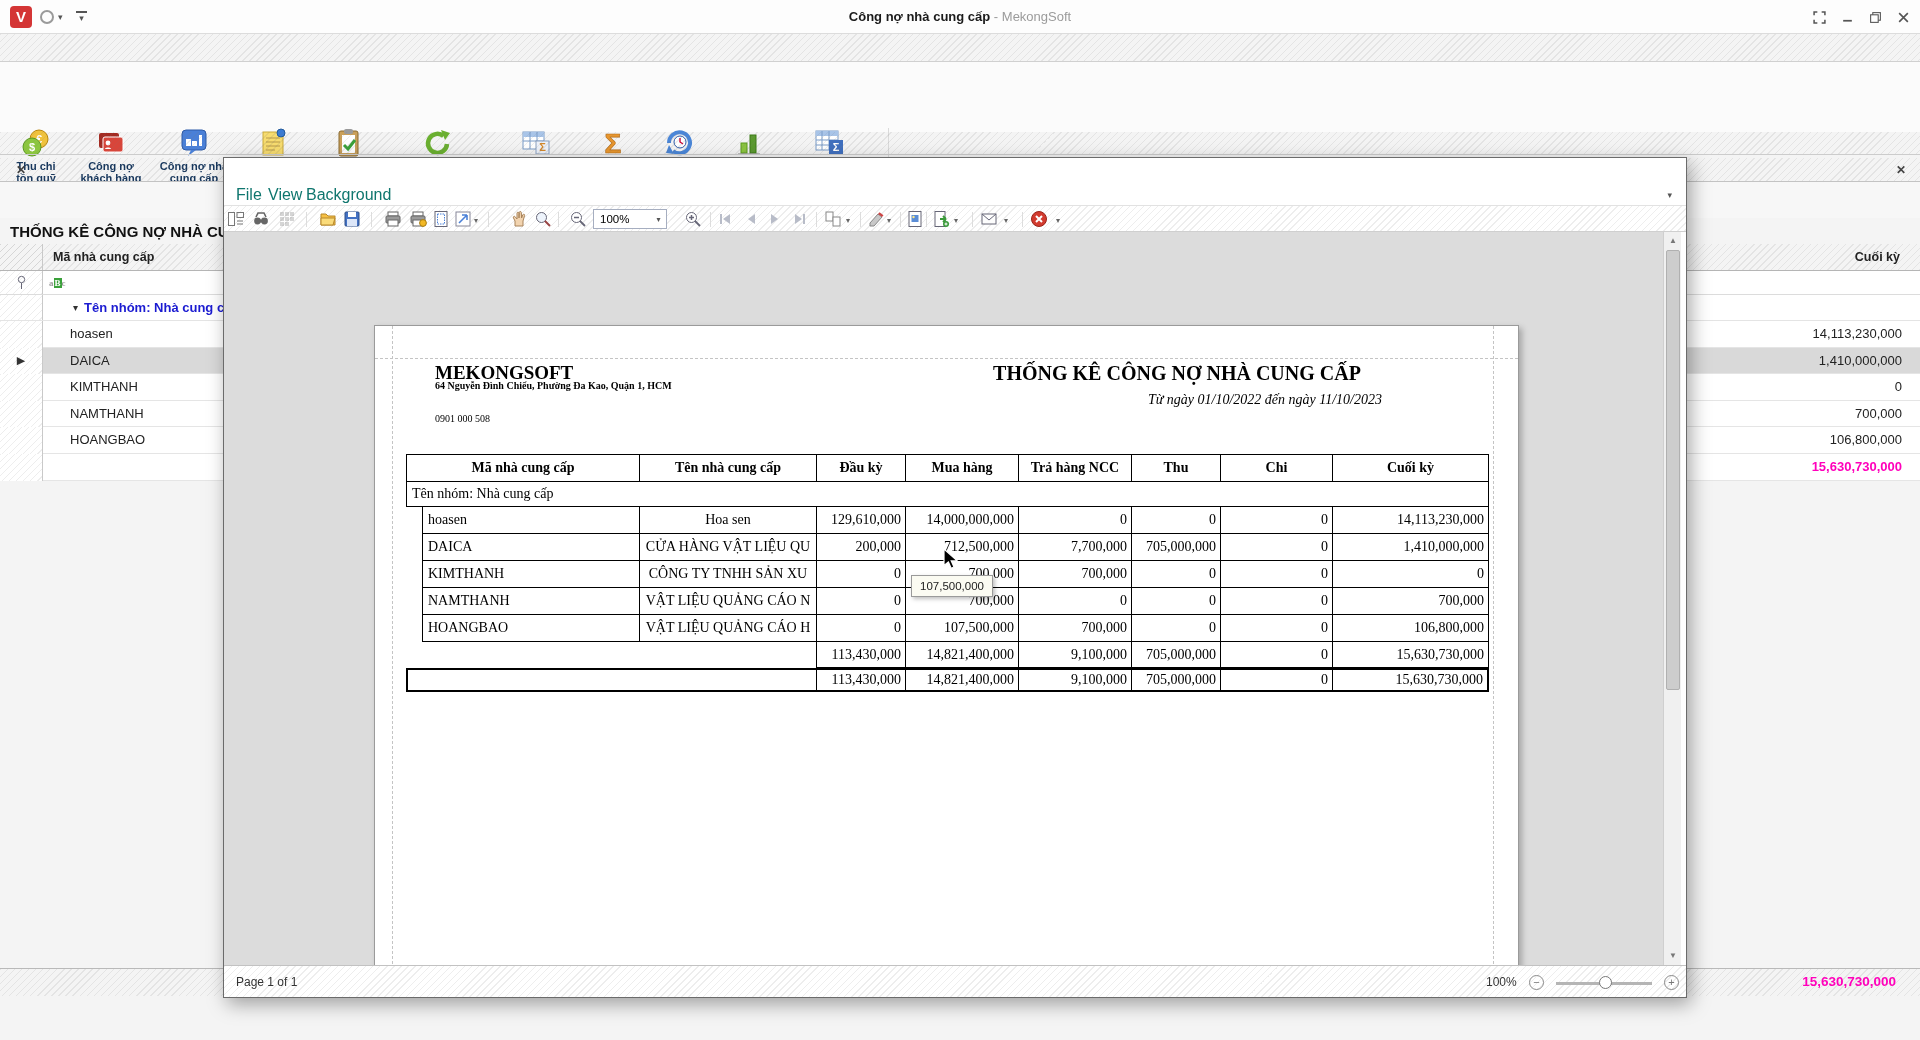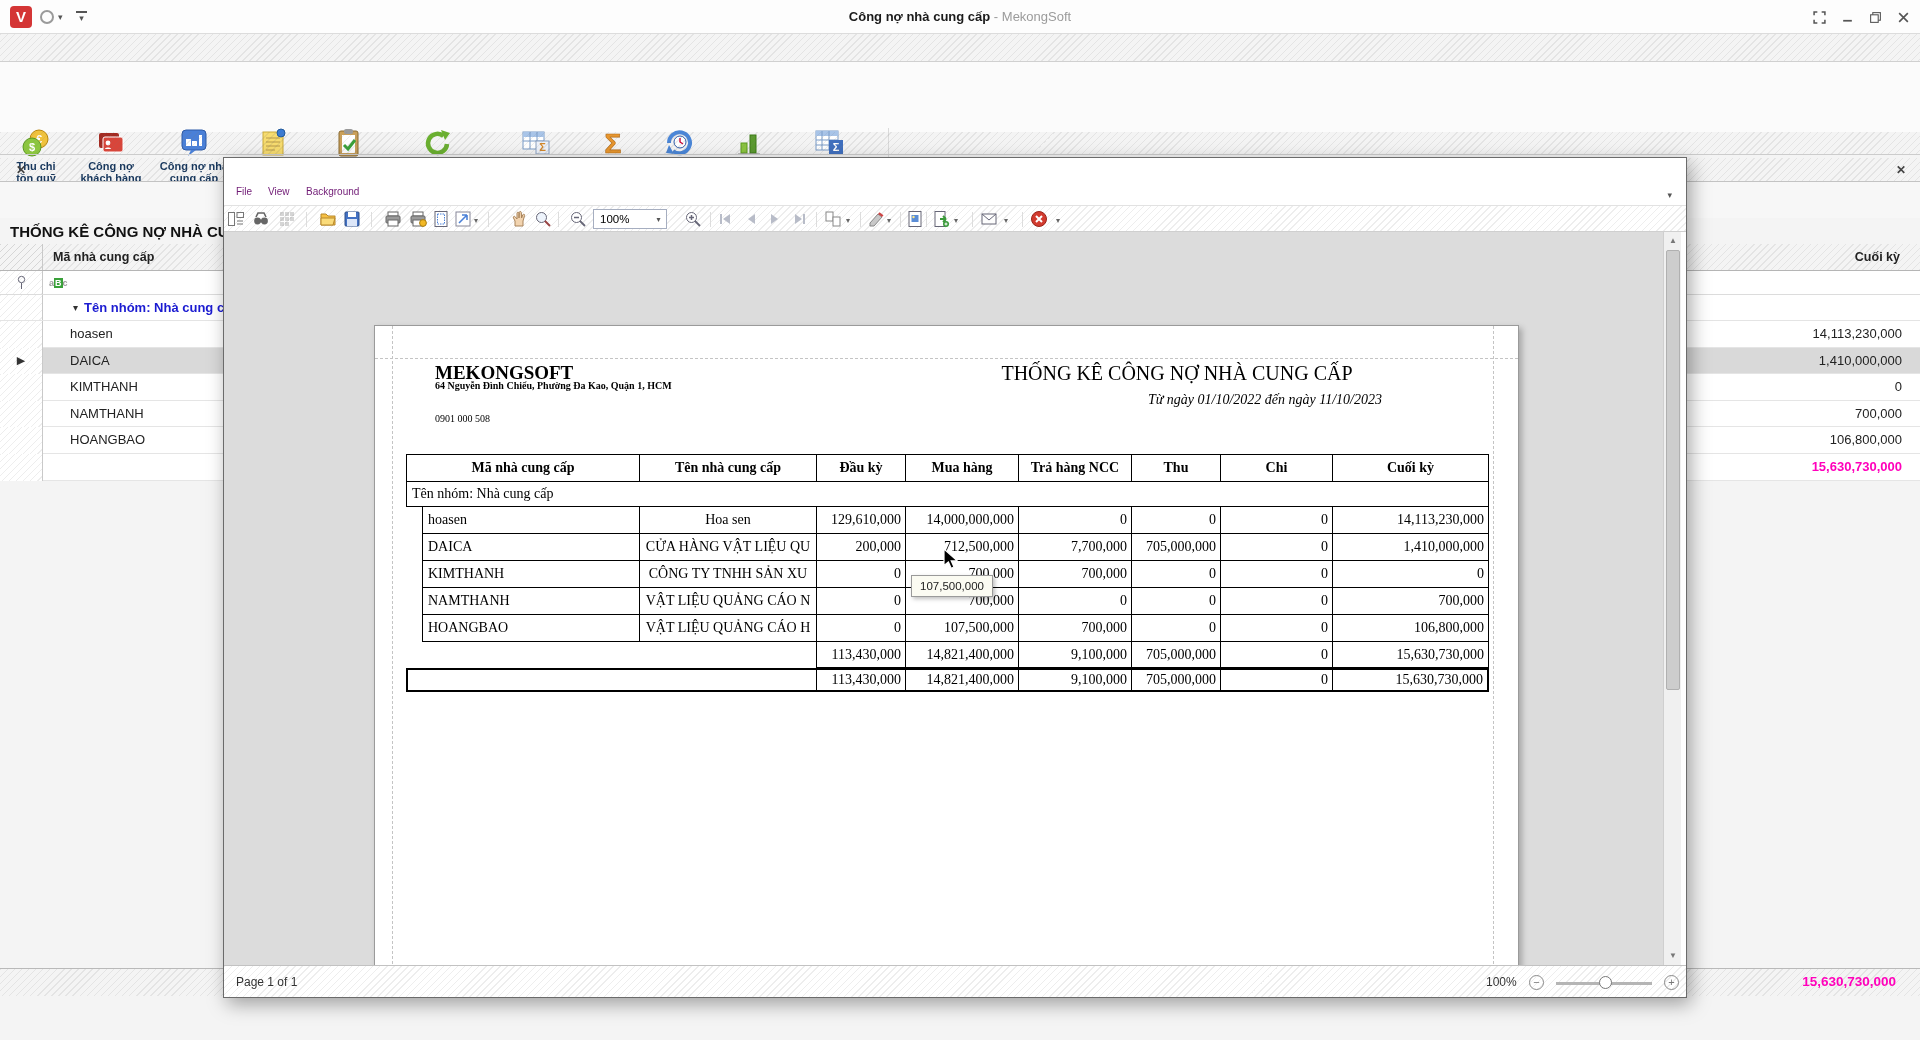--- a/index.html
+++ b/index.html
@@ -50,21 +50,21 @@
   .combo .val { flex:1; padding-left:6px; font-size:12.5px; color:#222; }
   .combo .dd { width:16px; text-align:center; color:#555; font-size:9px; border-left:1px solid #d7dbe2; align-self:stretch; line-height:23px; }
   .ptitle { left:10px; top:223px; font-size:15px; font-weight:bold; color:#111; }
 
   
   .ghdr { left:0; top:244px; width:1920px; height:27px; border-bottom:1px solid #b5b5b5; display:flex; }
   .gind { width:43px; border-right:1px solid #c9c9c9; height:100%; }
   .ghdr .hl { padding-left:10px; font-size:12.5px; font-weight:bold; color:#222; line-height:26px; }
   .ghdr .hr { margin-left:auto; padding-right:20px; font-size:12.5px; font-weight:bold; color:#222; line-height:26px; }
   .gfilter { left:0; top:271px; width:1920px; height:24px; border-bottom:1px solid #dcdcdc; background:#fff; display:flex; }
-  .abc { margin-left:6px; align-self:center; font-size:9px; color:#999; font-weight:bold; }
+  .abc { margin-left:6px; align-self:center; font-size:9px; color:#999; font-weight:bold;font-family:Liberation Serif, serif; }
   .abc b { background:#3aa13a; color:#fff; padding:0 1px; }
   .ggroup { left:0; top:295px; width:1920px; height:26px; border-bottom:1px solid #e4e4e4; background:#fff; display:flex; }
   .ggroup .tri { margin-left:30px; align-self:center; font-size:10px; color:#333; }
   .ggroup .gt { margin-left:6px; align-self:center; font-size:13px; font-weight:bold; color:#1b1bd1; white-space:nowrap; }
   .grows { left:0; top:321px; width:1920px; }
   .grow { height:26.6px; display:flex; background:#fff; }
   .grow .body { flex:1; display:flex; border-bottom:1px solid #e5e5e5; }
   .grow.sel .body { background:#d9d9d9; }
   .grow .code { padding-left:27px; font-size:13px; color:#222; line-height:25px; }
   .grow .val { margin-left:auto; padding-right:18px; font-size:13px; color:#222; line-height:25px; }
@@ -79,21 +79,21 @@
   .statusbar .vsep { position:absolute; top:4px; width:1px; height:15px; background:#cfcfcf; }
   .statusbar .red { color:#e00000; }
 
   
   .preview { left:223px; top:157px; width:1464px; height:841px; background:#fff; border:1px solid #6b6b6b; box-shadow:4px 6px 18px rgba(0,0,0,.35); z-index:10; }
   .pv-titlebar { left:0; top:0; width:100%; height:25px; border-bottom:1px solid #d5d5d5; }
   .pv-title { left:28px; top:4px; font-size:12.5px; font-weight:bold; color:#111; }
   .pv-btns { right:8px; top:4px; display:flex; gap:9px; }
   .pv-btn { width:17px; height:17px; display:flex; align-items:center; justify-content:center; }
   .pv-menubar { left:0; top:25px; width:100%; height:22px; background:#fff; }
-  .pv-menu { top:3px; font-size:10px; color:#701a75; }
+  .pv-menu { top:3px; font-size:16px; color:#0f766e; }
   .pv-toolbar { left:0; top:47px; width:100%; height:27px; border-top:1px solid #e2e2e2; border-bottom:1px solid #cfcfcf; }
   .ticon { position:absolute; top:4px; width:18px; height:18px; }
   .tsep { position:absolute; top:6px; width:1px; height:15px; background:#ddd; }
   .tdd { position:absolute; top:10px; font-size:8px; color:#666; }
   .zoombox { left:369px; top:3px; width:74px; height:20px; background:#fff; border:1px solid #a6aec0; display:flex; align-items:center; }
   .zoombox .zv { flex:1; font-size:11.5px; padding-left:6px; }
   .zoombox .dd { width:15px; font-size:8px; color:#555; text-align:center; }
   .pv-client { left:0; top:74px; width:1439px; height:733px; background:#dcdcdc; overflow:hidden; }
   .pv-scroll { left:1439px; top:74px; width:18px; height:733px; background:#f0f0f0; border-left:1px solid #cfcfcf; }
   .sbtn { position:absolute; left:1px; width:16px; height:16px; color:#777; font-size:8px; text-align:center; line-height:16px; }
@@ -107,21 +107,21 @@
   .zplus { left:1440px; top:9px; width:15px; height:15px; border:1px solid #8a8a8a; border-radius:50%; text-align:center; line-height:12px; font-size:11px; }
   .zlbl { left:1262px; top:9px; font-size:12px; color:#333; }
 
   
   .page { left:150px; top:93px; width:1145px; height:700px; background:#fff; border:1px solid #9a9a9a; box-shadow:3px 3px 6px rgba(0,0,0,.25); font-family:"Liberation Serif", serif; }
   .dash-h { position:absolute; border-top:1px dashed #c4c4c4; }
   .dash-v { position:absolute; border-left:1px dashed #c4c4c4; }
   .co-name { left:60px; top:36px; font-size:19px; font-weight:bold; }
   .co-addr { left:60px; top:54px; font-size:10px; font-weight:bold; }
   .co-phone { left:60px; top:87px; font-size:10px; font-weight:normal; }
-  .rp-title { left:597px; top:36px; width:410px; text-align:center; font-size:20px; font-weight:normal; }
+  .rp-title { left:597px; top:36px; width:410px; text-align:center; font-size:20px; font-weight:bold; }
   .rp-sub { left:597px; top:66px; width:410px; text-align:right; font-size:14px; font-style:italic; }
   .rt { font-size:14px; color:#000; }
   .rt .c { border-right:1px solid #000; border-bottom:1px solid #000; overflow:hidden; white-space:nowrap; }
   .hrow { left:31px; top:128px; width:1083px; height:28px; border-left:1px solid #000; border-top:1px solid #000; display:flex; }
   .hrow .c { text-align:center; font-weight:bold; line-height:26px; }
   .hrow .i0{width:233px}.hrow .i1{width:177px}.hrow .i2{width:89px}.hrow .i3{width:113px}.hrow .i4{width:113px}.hrow .i5{width:89px}.hrow .i6{width:112px}.hrow .i7{width:156px}
   .grprow { left:31px; top:156px; width:1083px; height:25px; border-left:1px solid #000; border-right:1px solid #000; border-bottom:1px solid #000; line-height:24px; padding-left:5px; }
   .dblock { left:47px; top:181px; width:1067px; border-left:1px solid #000; }
   .drow { height:27px; display:flex; }
   .drow .c { line-height:26px; text-align:right; padding-right:4px; }

